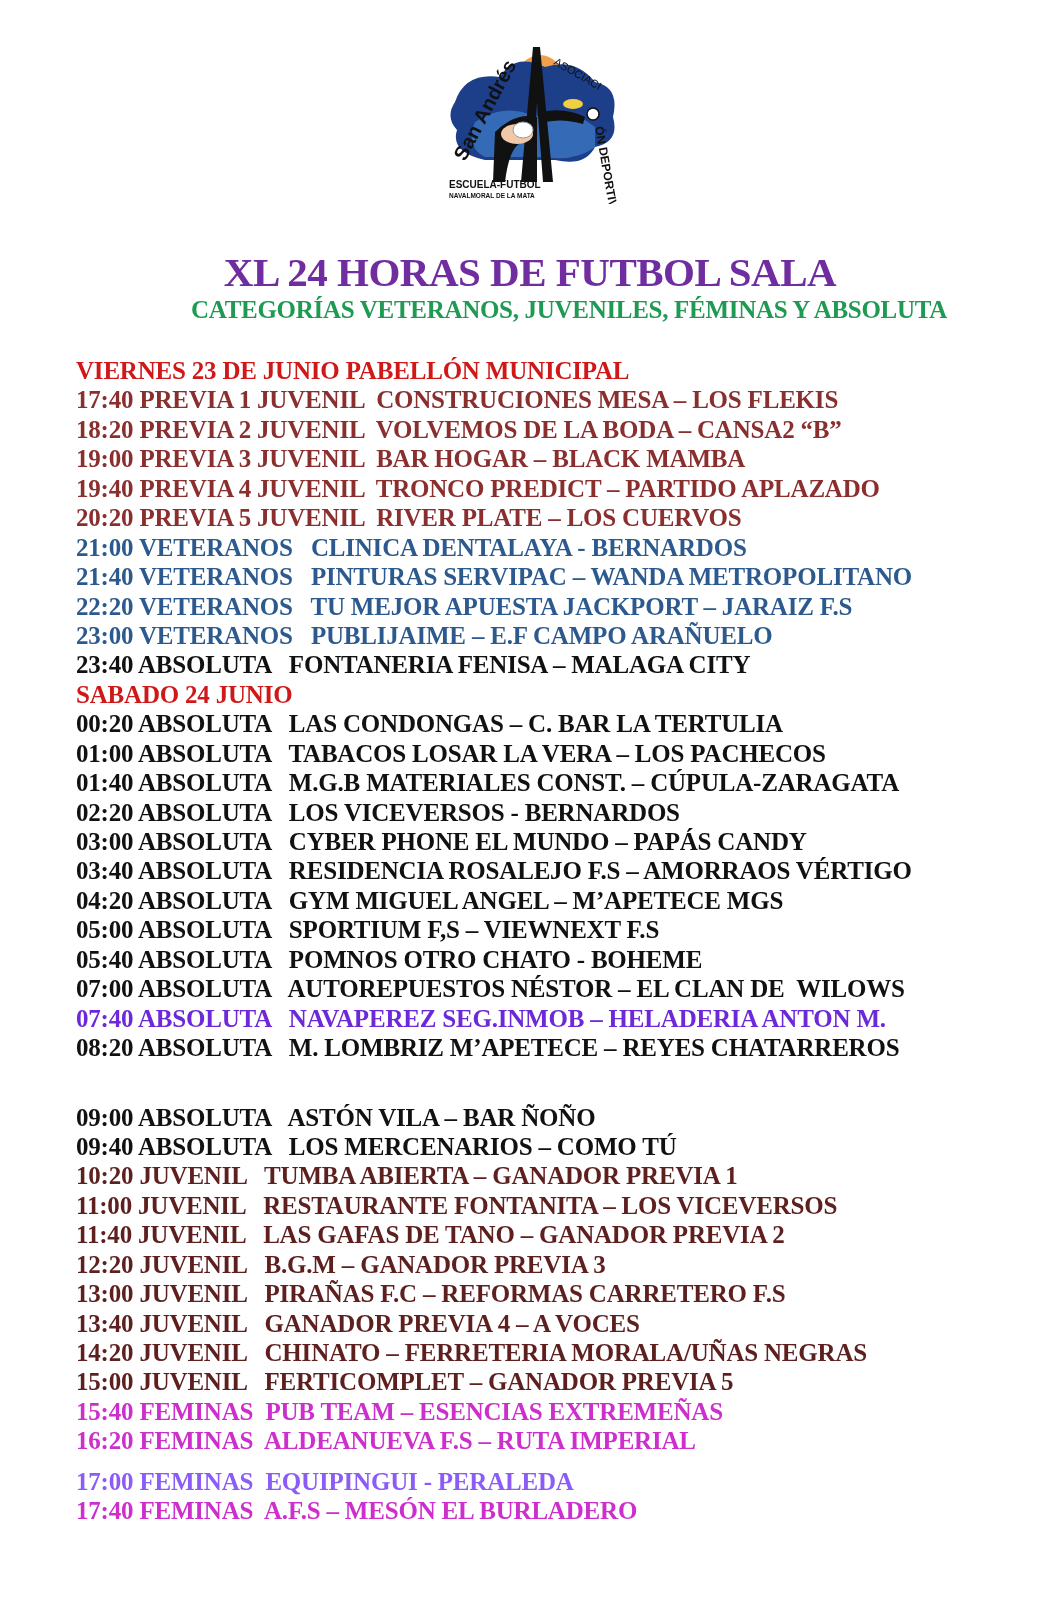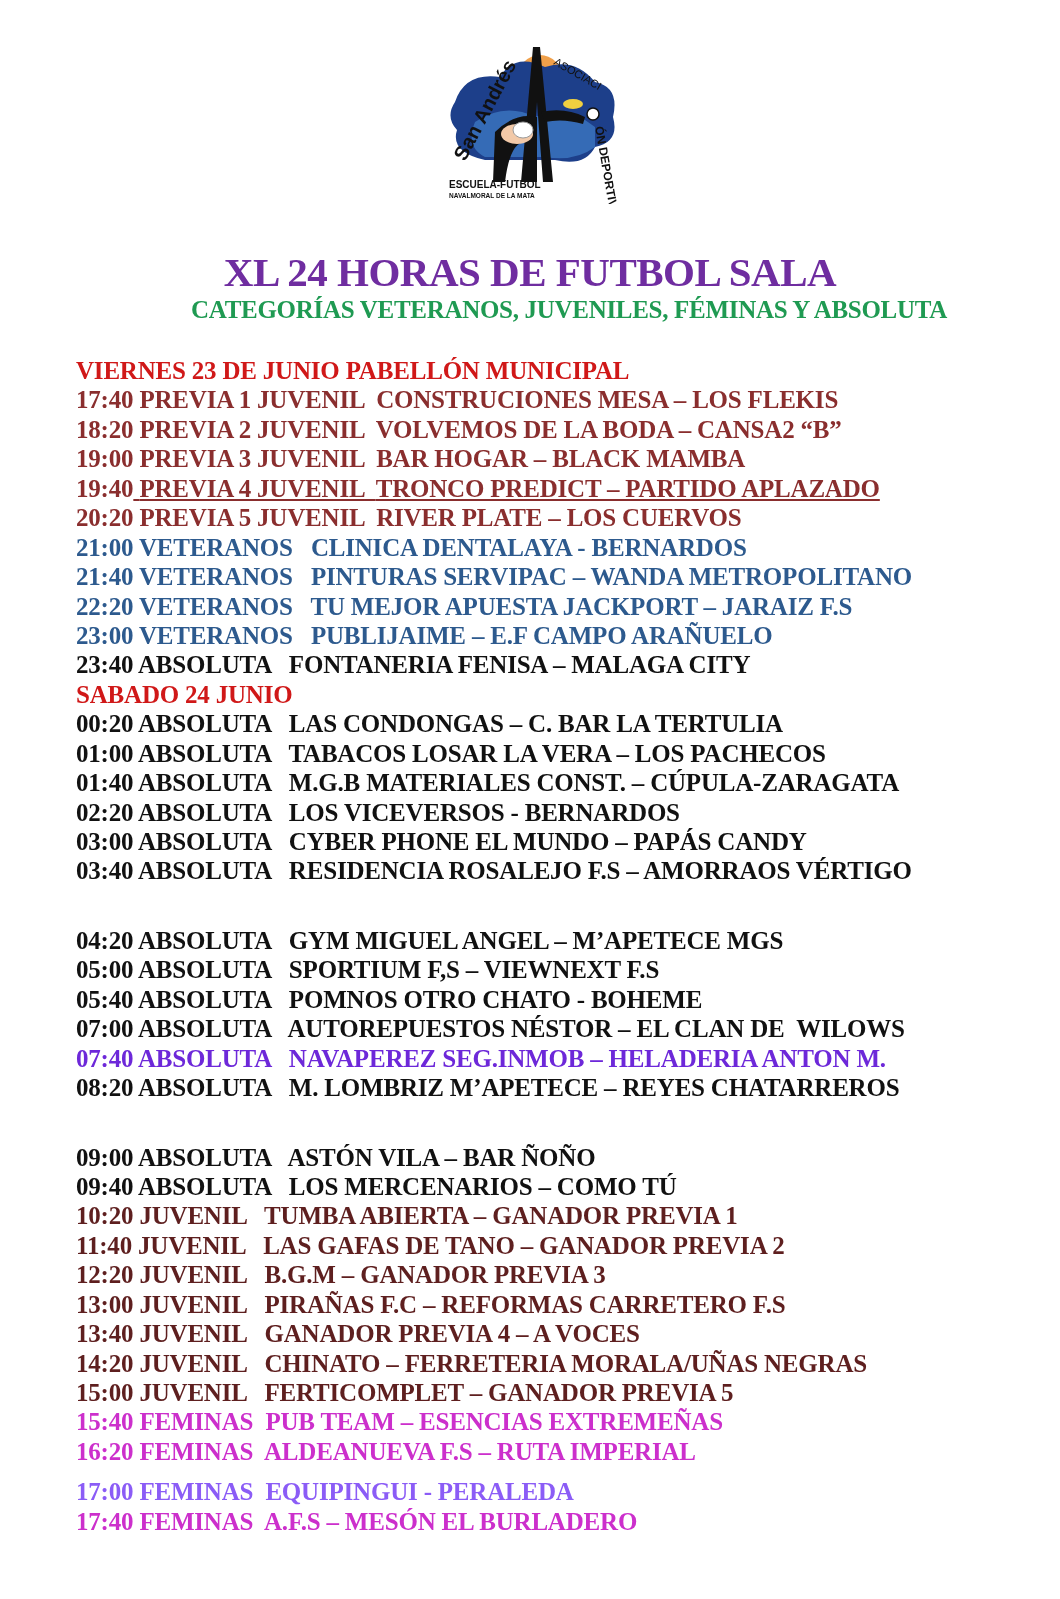--- a/index.html
+++ b/index.html
@@ -41,43 +41,44 @@
 </div>
 
 <div class="title" style="color: rgb(111, 45, 160);">XL 24 HORAS DE FUTBOL SALA</div>
 <div class="subtitle" style="color: rgb(31, 154, 82); padding-left: 39px;">CATEGORÍAS VETERANOS, JUVENILES, FÉMINAS Y ABSOLUTA</div>
 
 <div class="schedule" id="schedule">
     <div class="line" style="color: rgb(208, 24, 24);">VIERNES 23 DE JUNIO PABELLÓN MUNICIPAL</div>
     <div class="line" style="color: rgb(138, 46, 46);"><span class="time">17:40</span> <span class="cat">PREVIA 1 JUVENIL</span><span>  </span><span class="match">CONSTRUCIONES MESA – LOS FLEKIS</span></div>
     <div class="line" style="color: rgb(138, 46, 46);"><span class="time">18:20</span> <span class="cat">PREVIA 2 JUVENIL</span><span>  </span><span class="match">VOLVEMOS DE LA BODA – CANSA2 “B”</span></div>
     <div class="line" style="color: rgb(138, 46, 46);"><span class="time">19:00</span> <span class="cat">PREVIA 3 JUVENIL</span><span>  </span><span class="match">BAR HOGAR – BLACK MAMBA</span></div>
-    <div class="line" style="color: rgb(138, 46, 46); text-decoration: underline;"><span class="time">19:40</span> <span class="cat">PREVIA 4 JUVENIL</span><span>  </span><span class="match">TRONCO PREDICT – PARTIDO APLAZADO</span></div>
+    <div class="line" style="color: rgb(138, 46, 46);"><span class="time">19:40</span> <span class="cat">PREVIA 4 JUVENIL</span><span>  </span><span class="match">TRONCO PREDICT – PARTIDO APLAZADO</span></div>
     <div class="line" style="color: rgb(138, 46, 46);"><span class="time">20:20</span> <span class="cat">PREVIA 5 JUVENIL</span><span>  </span><span class="match">RIVER PLATE – LOS CUERVOS</span></div>
     <div class="line" style="color: rgb(45, 90, 142);"><span class="time">21:00</span> <span class="cat">VETERANOS</span><span>   </span><span class="match">CLINICA DENTALAYA - BERNARDOS</span></div>
     <div class="line" style="color: rgb(45, 90, 142);"><span class="time">21:40</span> <span class="cat">VETERANOS</span><span>   </span><span class="match">PINTURAS SERVIPAC – WANDA METROPOLITANO</span></div>
     <div class="line" style="color: rgb(45, 90, 142);"><span class="time">22:20</span> <span class="cat">VETERANOS</span><span>   </span><span class="match">TU MEJOR APUESTA JACKPORT – JARAIZ F.S</span></div>
     <div class="line" style="color: rgb(45, 90, 142);"><span class="time">23:00</span> <span class="cat">VETERANOS</span><span>   </span><span class="match">PUBLIJAIME – E.F CAMPO ARAÑUELO</span></div>
     <div class="line" style="color: rgb(17, 17, 17);"><span class="time">23:40</span> <span class="cat">ABSOLUTA</span><span>   </span><span class="match">FONTANERIA FENISA – MALAGA CITY</span></div>
     <div class="line" style="color: rgb(208, 24, 24);">SABADO 24 JUNIO</div>
     <div class="line" style="color: rgb(17, 17, 17);"><span class="time">00:20</span> <span class="cat">ABSOLUTA</span><span>   </span><span class="match">LAS CONDONGAS – C. BAR LA TERTULIA</span></div>
     <div class="line" style="color: rgb(17, 17, 17);"><span class="time">01:00</span> <span class="cat">ABSOLUTA</span><span>   </span><span class="match">TABACOS LOSAR LA VERA – LOS PACHECOS</span></div>
     <div class="line" style="color: rgb(17, 17, 17);"><span class="time">01:40</span> <span class="cat">ABSOLUTA</span><span>   </span><span class="match">M.G.B MATERIALES CONST. – CÚPULA-ZARAGATA</span></div>
     <div class="line" style="color: rgb(17, 17, 17);"><span class="time">02:20</span> <span class="cat">ABSOLUTA</span><span>   </span><span class="match">LOS VICEVERSOS - BERNARDOS</span></div>
     <div class="line" style="color: rgb(17, 17, 17);"><span class="time">03:00</span> <span class="cat">ABSOLUTA</span><span>   </span><span class="match">CYBER PHONE EL MUNDO – PAPÁS CANDY</span></div>
     <div class="line" style="color: rgb(17, 17, 17);"><span class="time">03:40</span> <span class="cat">ABSOLUTA</span><span>   </span><span class="match">RESIDENCIA ROSALEJO F.S – AMORRAOS VÉRTIGO</span></div>
-    <div class="line" style="color: rgb(17, 17, 17); margin-top: 40px;"><span class="time">04:20</span> <span class="cat">ABSOLUTA</span><span>   </span><span class="match">GYM MIGUEL ANGEL – M’APETECE MGS</span></div>
+    <div class="line" style="color: rgb(17, 17, 17);"><span class="time">04:20</span> <span class="cat">ABSOLUTA</span><span>   </span><span class="match">GYM MIGUEL ANGEL – M’APETECE MGS</span></div>
     <div class="line" style="color: rgb(17, 17, 17);"><span class="time">05:00</span> <span class="cat">ABSOLUTA</span><span>   </span><span class="match">SPORTIUM F,S – VIEWNEXT F.S</span></div>
     <div class="line" style="color: rgb(17, 17, 17);"><span class="time">05:40</span> <span class="cat">ABSOLUTA</span><span>   </span><span class="match">POMNOS OTRO CHATO - BOHEME</span></div>
     <div class="line" style="color: rgb(17, 17, 17);"><span class="time">07:00</span> <span class="cat">ABSOLUTA</span><span>   </span><span class="match">AUTOREPUESTOS NÉSTOR – EL CLAN DE  WILOWS</span></div>
     <div class="line" style="color: #6d28d9;"><span class="time">07:40</span> <span class="cat">ABSOLUTA</span><span>   </span><span class="match">NAVAPEREZ SEG.INMOB – HELADERIA ANTON M.</span></div>
     <div class="line" style="color: rgb(17, 17, 17);"><span class="time">08:20</span> <span class="cat">ABSOLUTA</span><span>   </span><span class="match">M. LOMBRIZ M’APETECE – REYES CHATARREROS</span></div>
     <div class="line" style="color: rgb(17, 17, 17); margin-top: 40px;"><span class="time">09:00</span> <span class="cat">ABSOLUTA</span><span>   </span><span class="match">ASTÓN VILA – BAR ÑOÑO</span></div>
     <div class="line" style="color: rgb(17, 17, 17);"><span class="time">09:40</span> <span class="cat">ABSOLUTA</span><span>   </span><span class="match">LOS MERCENARIOS – COMO TÚ</span></div>
     <div class="line" style="color: rgb(94, 31, 31);"><span class="time">10:20</span> <span class="cat">JUVENIL</span><span>   </span><span class="match">TUMBA ABIERTA – GANADOR PREVIA 1</span></div>
+    <div class="line" style="color: rgb(94, 31, 31);"><span class="time">11:00</span> <span class="cat">JUVENIL</span><span>   </span><span class="match">RESTAURANTE FONTANITA – LOS VICEVERSOS</span></div>
     <div class="line" style="color: rgb(94, 31, 31);"><span class="time">11:40</span> <span class="cat">JUVENIL</span><span>   </span><span class="match">LAS GAFAS DE TANO – GANADOR PREVIA 2</span></div>
     <div class="line" style="color: rgb(94, 31, 31);"><span class="time">12:20</span> <span class="cat">JUVENIL</span><span>   </span><span class="match">B.G.M – GANADOR PREVIA 3</span></div>
     <div class="line" style="color: rgb(94, 31, 31);"><span class="time">13:00</span> <span class="cat">JUVENIL</span><span>   </span><span class="match">PIRAÑAS F.C – REFORMAS CARRETERO F.S</span></div>
     <div class="line" style="color: rgb(94, 31, 31);"><span class="time">13:40</span> <span class="cat">JUVENIL</span><span>   </span><span class="match">GANADOR PREVIA 4 – A VOCES</span></div>
     <div class="line" style="color: rgb(94, 31, 31);"><span class="time">14:20</span> <span class="cat">JUVENIL</span><span>   </span><span class="match">CHINATO – FERRETERIA MORALA/UÑAS NEGRAS</span></div>
     <div class="line" style="color: rgb(94, 31, 31);"><span class="time">15:00</span> <span class="cat">JUVENIL</span><span>   </span><span class="match">FERTICOMPLET – GANADOR PREVIA 5</span></div>
     <div class="line" style="color: rgb(204, 47, 204);"><span class="time">15:40</span> <span class="cat">FEMINAS</span><span>  </span><span class="match">PUB TEAM – ESENCIAS EXTREMEÑAS</span></div>
     <div class="line" style="color: rgb(204, 47, 204);"><span class="time">16:20</span> <span class="cat">FEMINAS</span><span>  </span><span class="match">ALDEANUEVA F.S – RUTA IMPERIAL</span></div>
     <div class="line" style="color: #8b5cf6; margin-top: 11px;"><span class="time">17:00</span> <span class="cat">FEMINAS</span><span>  </span><span class="match">EQUIPINGUI - PERALEDA</span></div>
     <div class="line" style="color: rgb(204, 47, 204);"><span class="time">17:40</span> <span class="cat">FEMINAS</span><span>  </span><span class="match">A.F.S – MESÓN EL BURLADERO</span></div>

